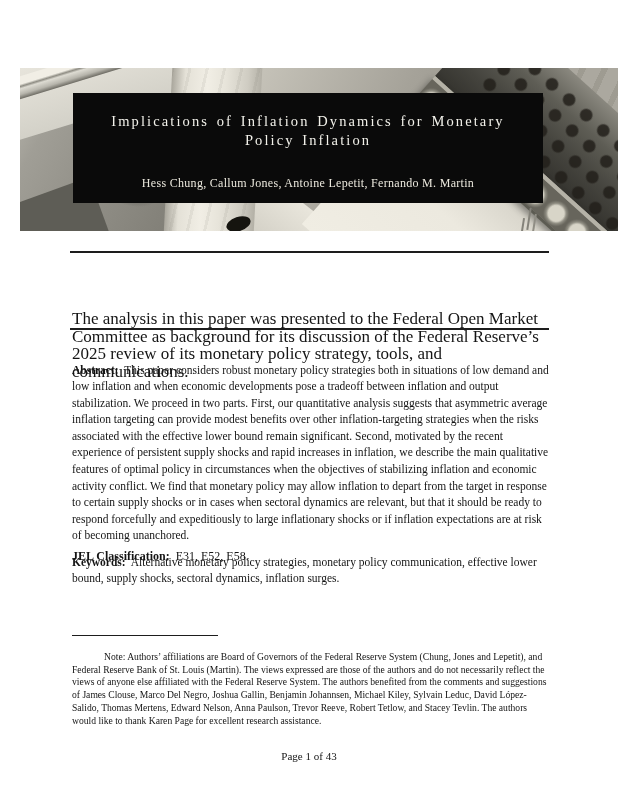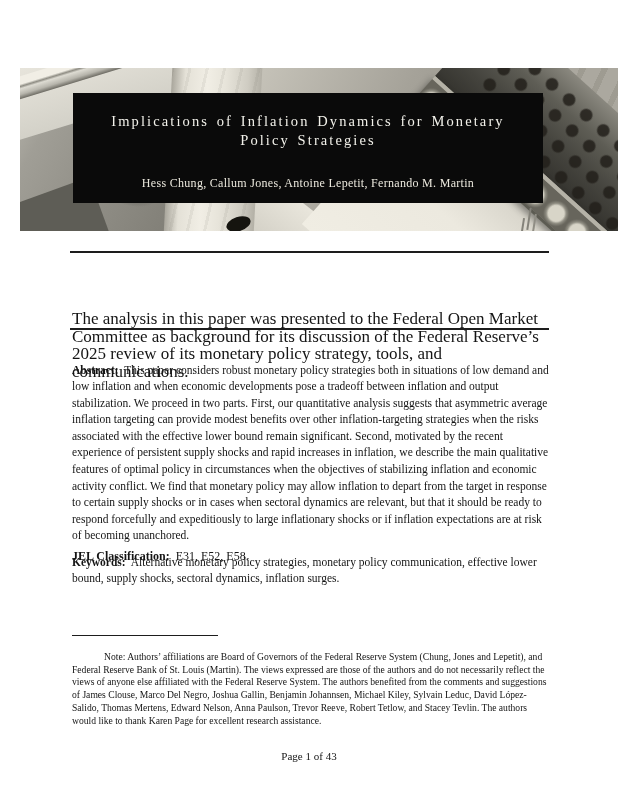--- a/index.html
+++ b/index.html
@@ -107,21 +107,21 @@
     <div class="ph-dots"></div>
     <div class="ph-egg"></div>
     <div class="ph-pillar"></div>
     <div class="ph-hole"></div>
     <div class="ph-marks"></div>
     <div class="ph-streaks"></div>
 
     <div class="banner">
       <div class="banner-title">
         <div>Implications of Inflation Dynamics for Monetary</div>
-        <div>Policy Strategies</div>
+        <div>Policy Inflation</div>
       </div>
       <div class="banner-authors">Hess Chung, Callum Jones, Antoine Lepetit, Fernando M. Martin</div>
     </div>
   </div>
 
   <div class="rule rule-top"></div>
 
   <p class="note">The analysis in this paper was presented to the Federal Open Market Committee as background for its discussion of the Federal Reserve’s 2025 review of its monetary policy strategy, tools, and communications.</p>
 
   <div class="rule rule-bottom"></div>

